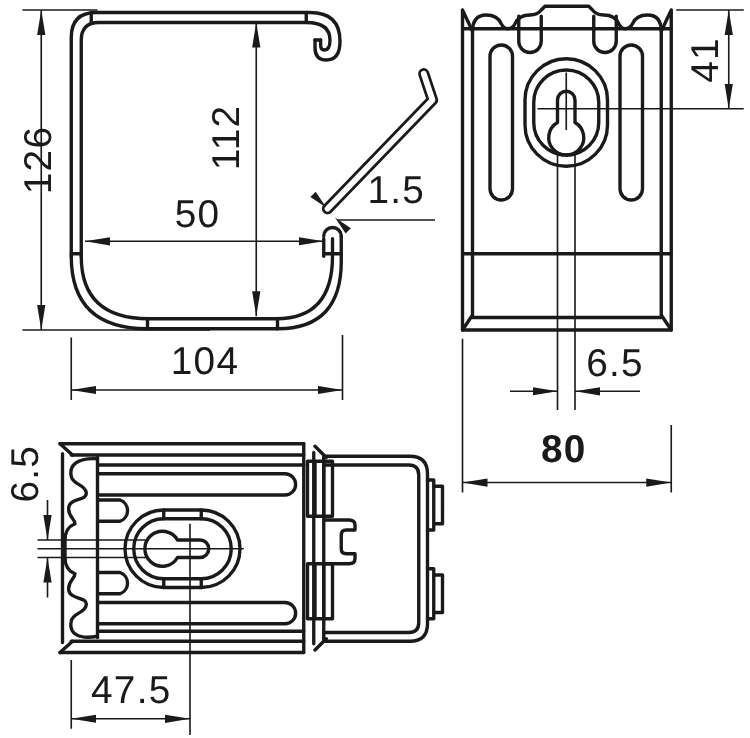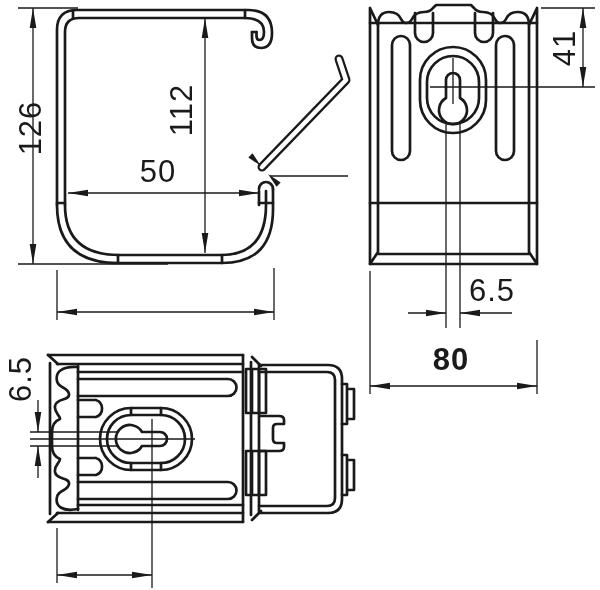--- a/index.html
+++ b/index.html
@@ -131,17 +131,20 @@
       <path class="thin" d="M 38,478 V 446" marker-end="url(#arr)"></path>
 
       <path class="thin" d="M 57,528 V 583"></path>
       <path class="thin" d="M 57,575 H 152" marker-start="url(#arr)" marker-end="url(#arr)"></path>
     </g>
   </svg>
 
   <span class="dimlabel rot" style="left:30px;top:128px;">126</span>
   <span class="dimlabel rot" style="left:181px;top:110px;">112</span>
   <span class="dimlabel" style="left:158px;top:171px;">50</span>
+  <span class="dimlabel" style="left:164px;top:289px;">104</span>
+  <span class="dimlabel" style="left:317px;top:152px;">1.5</span>
   <span class="dimlabel rot" style="left:564px;top:48px;">41</span>
   <span class="dimlabel" style="left:492px;top:290px;">6.5</span>
   <span class="dimlabel" style="left:451px;top:359px;font-weight:bold;">80</span>
   <span class="dimlabel rot" style="left:20px;top:379px;">6.5</span>
+  <span class="dimlabel" style="left:105px;top:552px;">47.5</span>
 </div>
 
 </body></html>

